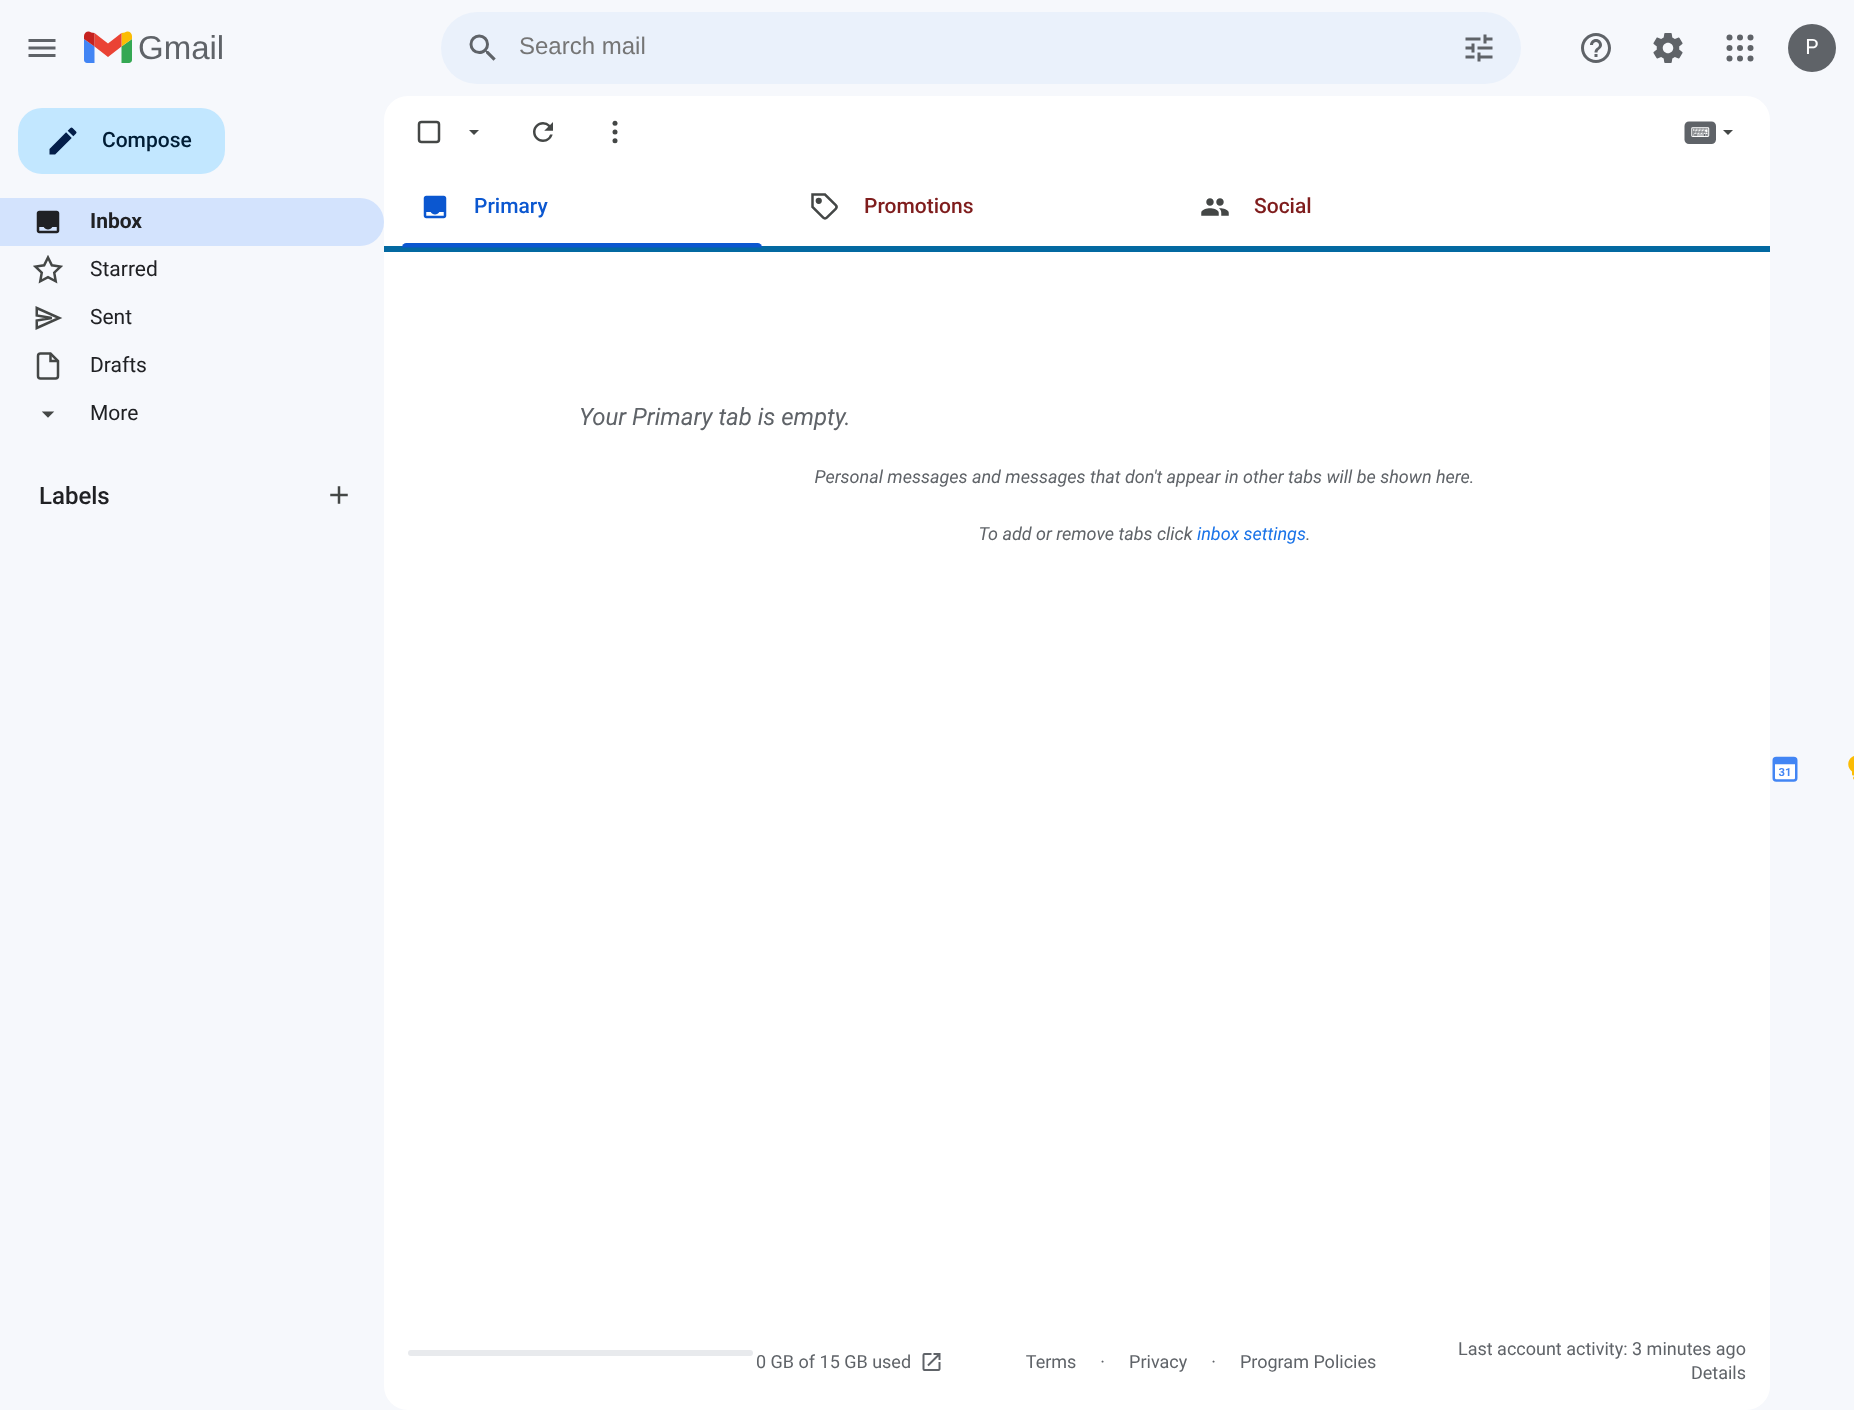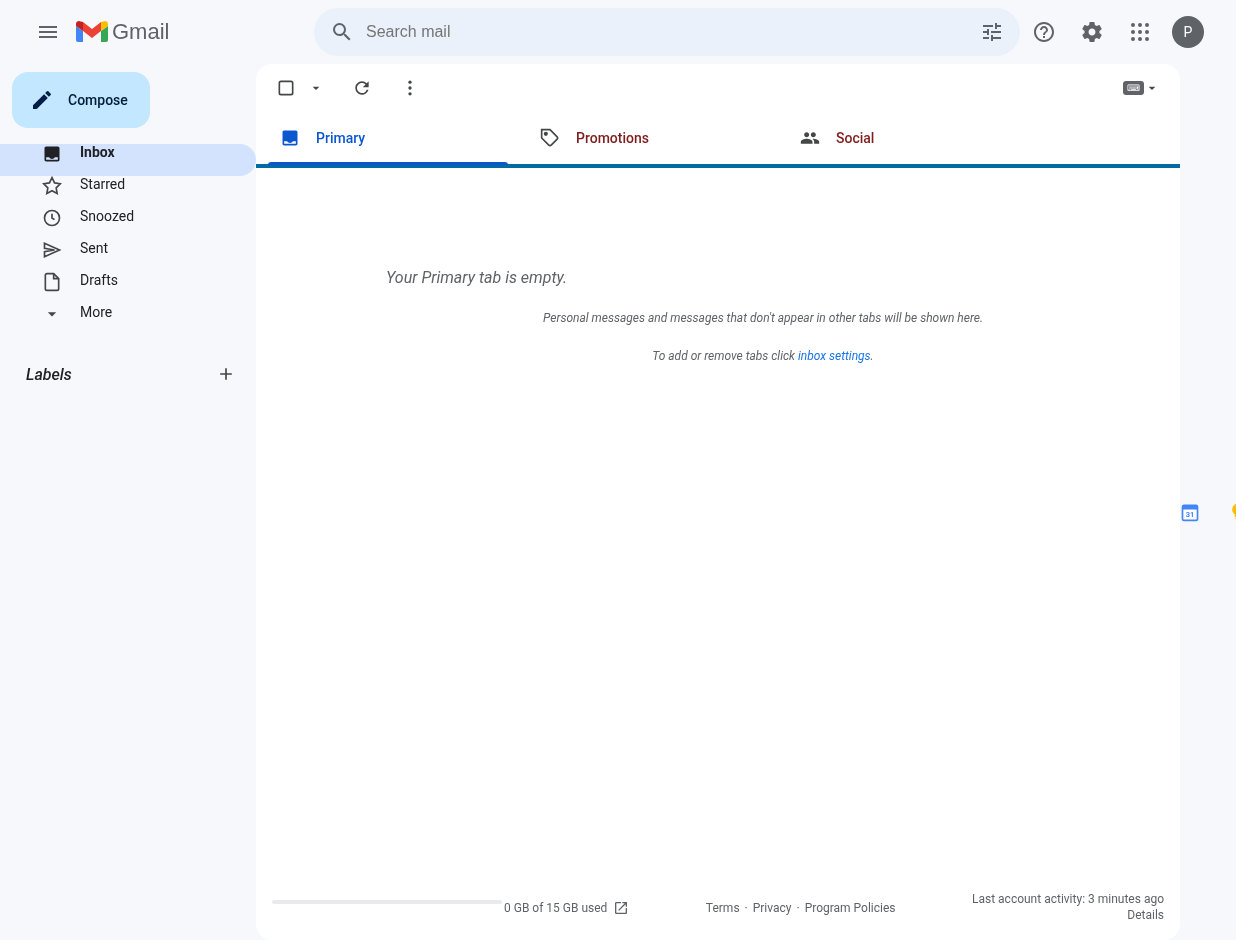--- a/index.html
+++ b/index.html
@@ -10,21 +10,21 @@
     height: 940px;
     overflow: hidden;
     color: #202124;
     position: relative;
   }
   
   .header {
     height: 64px;
     display: flex;
     align-items: center;
-    padding: 20px;
+    padding: 0;
   }
   .menu-btn {
     width: 48px; height: 48px;
     display: flex; align-items: center; justify-content: center;
     border-radius: 50%;
     cursor: pointer;
     margin: 0 4px;
   }
   .logo-wrap {
     display: flex; align-items: center;
@@ -93,36 +93,36 @@
     height: calc(940px - 64px);
   }
   .sidebar {
     width: 256px;
     padding: 8px 0 0 8px;
   }
   .compose {
     display:inline-flex;
     align-items:center;
     gap: 14px;
-    height: 56px;
+    height: 44px;
     padding: 0 22px 0 18px;
     background: #c2e7ff;
     border-radius: 16px;
     font-size: 14px;
     font-weight: 500;
     color: #001d35;
     cursor:pointer;
     margin-bottom: 16px;
     margin-left: 4px;
   }
   .nav-item {
     display:flex;
-    align-items:flex-start;
+    align-items:center;
     height: 32px;
-    padding-left: 42px;
+    padding-left: 22px;
     border-radius: 0 16px 16px 0;
     font-size: 14px;
     color: #202124;
     cursor:pointer;
     gap: 18px;
     margin-left: -8px;
     padding-right: 12px;
   }
   .nav-item.selected {
     background: #d3e3fd;
@@ -136,21 +136,20 @@
   .labels-header {
     display:flex;
     align-items:center;
     justify-content: space-between;
     height: 40px;
     padding: 0 18px 0 18px;
     font-size: 16px;
     font-weight: 500;
     color:#202124;
     margin-top: 18px;
-    font-style: italic;
   }
   .labels-header .plus {
     color:#444746; cursor:pointer;
     width:24px;height:24px;display:flex;align-items:center;justify-content:center;
   }
 
   
   .main {
     flex: 1;
     background: #fff;
@@ -237,21 +236,21 @@
     padding: 6px 16px 16px 16px;
     font-size: 12px;
     color:#5f6368;
   }
   .storage-bar {
     width: 230px; height:4px; background:#e8eaed; border-radius:2px;
     margin-bottom: 8px;
   }
   .footer-left { display:flex; flex-direction:row; gap:2px;}
   .storage-text{ display:flex; align-items:center; gap:6px;}
-  .footer-center { margin: 0 auto; display:flex; gap:5px;}
+  .footer-center { margin: 0 auto; display:flex; gap:16px;}
   .footer-center span{cursor:pointer;}
   .footer-right { text-align:right; }
   .footer-right div{margin-bottom:2px;}
   .footer-right .details{cursor:pointer;}
 
   
   .sidepanel {
     position: absolute;
     right: 0;
     top: 64px;
@@ -360,29 +359,20 @@
       <span class="nicon">
           <svg width="20" height="20" viewBox="0 0 24 24" fill="none" stroke="#444746" stroke-width="2">
             <path d="M12 2l3.09 6.26L22 9.27l-5 4.87 1.18 6.88L12 17.77l-6.18 3.25L7 14.14 2 9.27l6.91-1.01L12 2z"></path>
           </svg>
         </span>
       <span>Starred</span>
     </div>
     <div class="nav-item">
       <span class="nicon">
           <svg width="20" height="20" viewBox="0 0 24 24" fill="none" stroke="#444746" stroke-width="2">
-            <circle cx="12" cy="12" r="9"></circle>
-            <path d="M12 7v5l3 2"></path>
-          </svg>
-        </span>
-      <span>Snoozed</span>
-    </div>
-    <div class="nav-item">
-      <span class="nicon">
-          <svg width="20" height="20" viewBox="0 0 24 24" fill="none" stroke="#444746" stroke-width="2">
             <path d="M3 20l18-8L3 4v6l12 2-12 2v6z"></path>
           </svg>
         </span>
       <span>Sent</span>
     </div>
     <div class="nav-item">
       <span class="nicon">
           <svg width="20" height="20" viewBox="0 0 24 24" fill="none" stroke="#444746" stroke-width="2">
             <path d="M14 2H6a2 2 0 00-2 2v16a2 2 0 002 2h12a2 2 0 002-2V8l-6-6z"></path>
             <path d="M14 2v6h6"></path>

